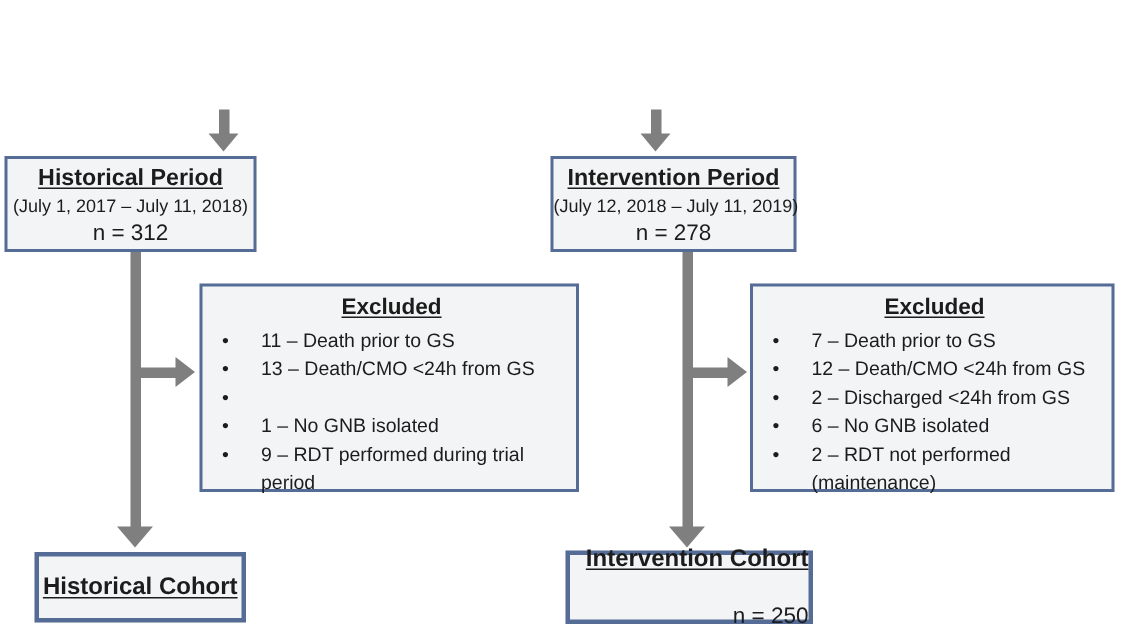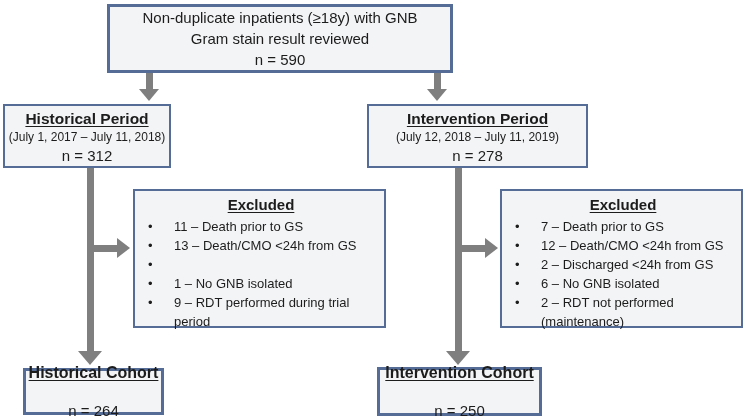--- a/index.html
+++ b/index.html
@@ -13,37 +13,37 @@
   }
   
   .top-box {
     left:107px; top:4px; width:346px; height:69px; border-width:3px;
     display:flex; flex-direction:column; justify-content:center;
     font-size:15px; line-height:21px;
   }
   
   .period-box { top:104px; height:64px; padding-top:2px; }
   #hist-period { left:3px;   width:168px; }
-  #int-period  { left:367px; width:221px; }
+  #int-period  { left:367px; width:164px; }
   .period-title { font-weight:bold; text-decoration:underline; text-underline-offset:2px; font-size:15.5px; line-height:21px; }
   .period-dates { font-size:12px; line-height:16px; white-space:nowrap; }
   .period-n     { font-size:15px; line-height:21px; }
   
   .excl-box { top:189px; height:139px; text-align:left; padding:3px 5px 3px 8px; }
   #excl-left  { left:133px; width:253px; }
   #excl-right { left:500px; width:243px; }
   .excl-title { text-align:center; font-weight:bold; text-decoration:underline; text-underline-offset:2px; font-size:15px; line-height:22px; }
   ul.excl-list { list-style:none; margin:1px 0 0 0; padding:0; font-size:13px; line-height:19px; }
   ul.excl-list li { display:flex; }
   .bullet { flex:0 0 26px; padding-left:5px; }
   .itext  { flex:1; }
   
   .cohort-box { border-width:3px; display:flex; flex-direction:column; justify-content:center;gap:18px; }
   #hist-cohort { left:23px;  top:368px; width:141px; height:47px; }
-  #int-cohort  { left:377px; top:367px; width:165px; height:49px; }
+  #int-cohort  { left:377px; top:367px; width:165px; height:49px;text-align:right; }
   .cohort-title { font-weight:bold; text-decoration:underline; text-underline-offset:2px; font-size:16px; line-height:21px; }
   .cohort-n     { font-size:15px; line-height:20px; }
   
   .shaft { position:absolute; background:#7f7f7f; }
   .head-down {
     position:absolute; width:0; height:0;
     border-left:10px solid transparent; border-right:10px solid transparent;
     border-top:12px solid #7f7f7f;
   }
   .head-down.big {
@@ -66,25 +66,20 @@
   #a-left-branch-shaft  { left:90px;  top:245px; width:28px; height:7px; }
   #a-left-branch-head   { left:117px; top:238px; }
   #a-right-branch-shaft { left:458px; top:245px; width:28px; height:7px; }
   #a-right-branch-head  { left:485px; top:238px; }
 </style>
 </head>
 <body>
 
 <div id="canvas">
 
-  <div class="box top-box">
-    <div>Non-duplicate inpatients (≥18y) with GNB</div>
-    <div>Gram stain result reviewed</div>
-    <div>n = 590</div>
-  </div>
 
   <div>
     <div class="shaft" id="a-top-left-shaft"></div>
     <div class="head-down" id="a-top-left-head"></div>
   </div>
   <div>
     <div class="shaft" id="a-top-right-shaft"></div>
     <div class="head-down" id="a-top-right-head"></div>
   </div>
 
@@ -164,21 +159,20 @@
       </li>
       <li>
         <span class="bullet">•</span>
         <span class="itext">2 – RDT not performed (maintenance)</span>
       </li>
     </ul>
   </div>
 
   <div class="box cohort-box" id="hist-cohort">
     <div class="cohort-title">Historical Cohort</div>
-    <div class="cohort-n">n = 264</div>
   </div>
 
   <div class="box cohort-box" id="int-cohort">
     <div class="cohort-title">Intervention Cohort</div>
     <div class="cohort-n">n = 250</div>
   </div>
 
 </div>
 
 </body></html>

